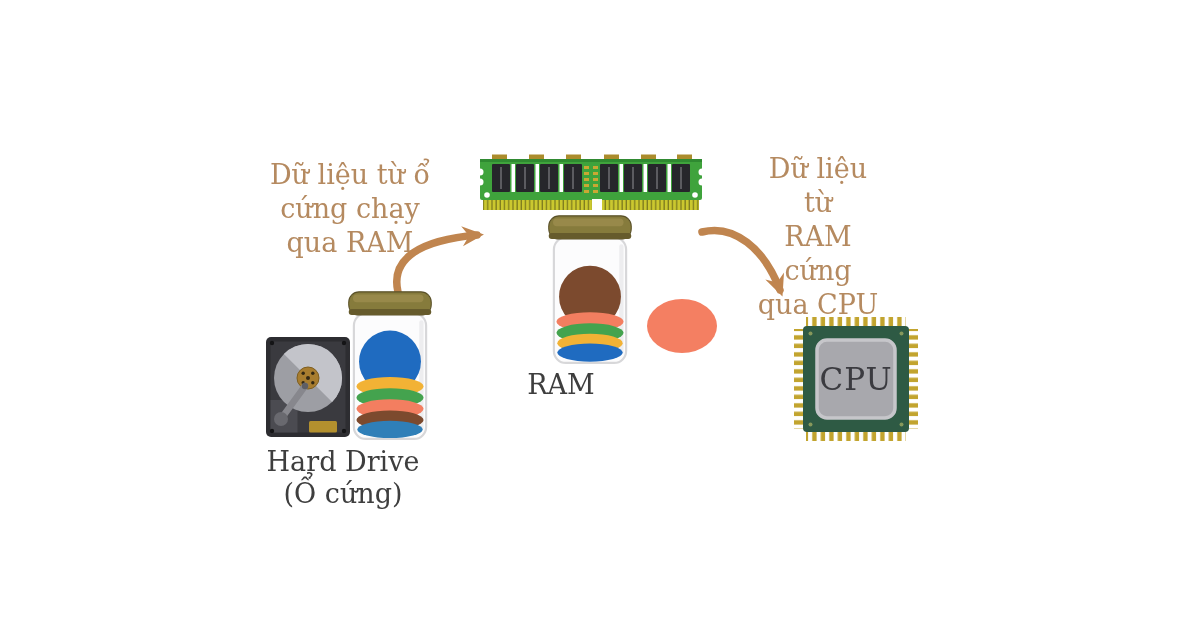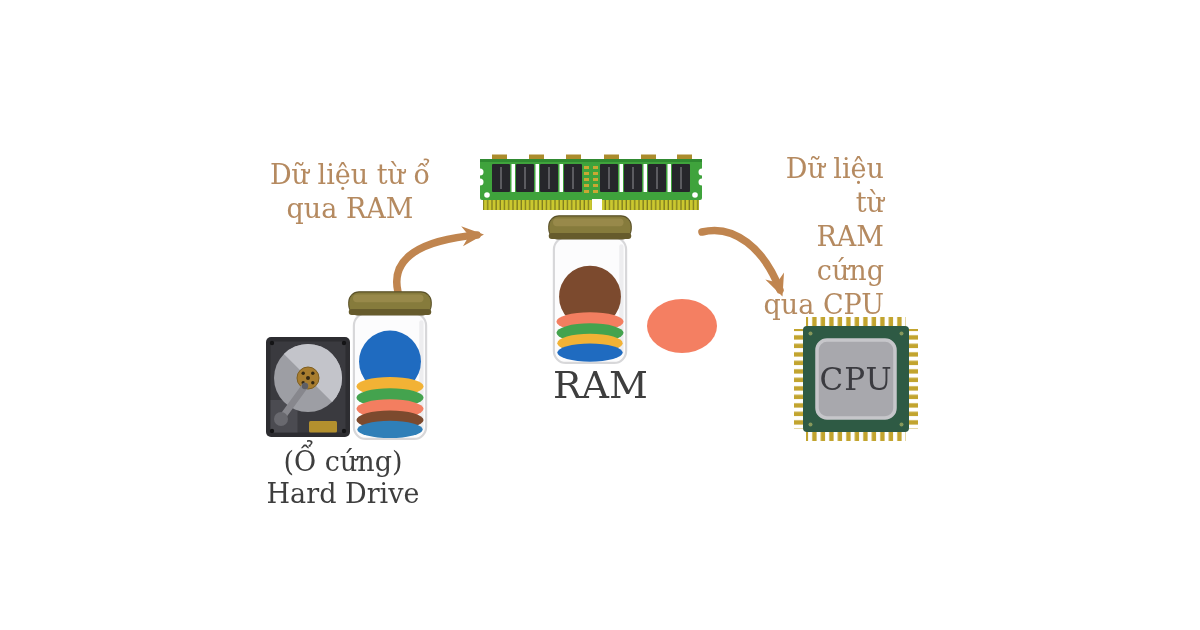--- a/index.html
+++ b/index.html
@@ -26,24 +26,25 @@
   }
   svg{display:block;}
 </style>
 </head>
 <body>
 
 <div class="canvas">
 
   <div class="annotation" style="left:240px;top:158px;width:220px;">
     <div>Dữ liệu từ ổ</div>
+    <div>cứng chạy</div>
     <div>qua RAM</div>
   </div>
 
-  <div class="annotation" style="left:752px;top:152px;width:132px;text-align:right;">
+  <div class="annotation" style="left:752px;top:152px;width:132px;">
     <div>Dữ liệu từ</div>
     <div>RAM cứng</div>
     <div>qua CPU</div>
   </div>
 
   <div class="abs" style="left:480px;top:153px;width:222px;height:58px;">
     <svg width="222" height="58" viewBox="0 0 222 58">
       <defs>
         <pattern id="ramPins" width="4.2" height="12" patternUnits="userSpaceOnUse">
           <rect width="4.2" height="12" fill="#cbc82f"></rect>
@@ -168,42 +169,42 @@
       <ellipse cx="50" cy="150" rx="39" ry="11" fill="#7c4a2e"></ellipse>
       <ellipse cx="50" cy="161" rx="38" ry="10" fill="#2f7fb8"></ellipse>
 
       <rect x="2" y="1" width="96" height="27" rx="12" fill="#867b3c" stroke="#5a5128" stroke-width="1.2"></rect>
       <rect x="2" y="21" width="96" height="7" rx="3.5" fill="#665b2c"></rect>
       <rect x="7" y="4" width="82" height="9" rx="4.5" fill="#98894a"></rect>
     </svg>
   </div>
 
   <div class="node-label" style="left:253px;top:446px;width:180px;">
+    <div>Hard Drive</div>
     <div>(Ổ cứng)</div>
-    <div>Hard Drive</div>
   </div>
 
   <div class="abs" style="left:547px;top:215px;width:86px;height:151px;">
     <svg width="86" height="150.5" viewBox="0 0 100 175">
       <rect x="8" y="26" width="84" height="146" rx="14" fill="#fcfcfd" stroke="#d7d7d9" stroke-width="2.5"></rect>
       <rect x="84" y="34" width="5" height="128" rx="2.5" fill="#ededef"></rect>
 
       <ellipse cx="50" cy="95" rx="36" ry="36" fill="#7c4a2e"></ellipse>
       <ellipse cx="50" cy="124" rx="39" ry="11" fill="#f37e60"></ellipse>
       <ellipse cx="50" cy="137" rx="39" ry="11" fill="#44a34e"></ellipse>
       <ellipse cx="50" cy="149" rx="38" ry="11" fill="#f2b235"></ellipse>
       <ellipse cx="50" cy="160" rx="38" ry="10.5" fill="#1f6bc0"></ellipse>
 
       <rect x="2" y="1" width="96" height="27" rx="12" fill="#867b3c" stroke="#5a5128" stroke-width="1.2"></rect>
       <rect x="2" y="21" width="96" height="7" rx="3.5" fill="#665b2c"></rect>
       <rect x="7" y="4" width="82" height="9" rx="4.5" fill="#98894a"></rect>
     </svg>
   </div>
 
-  <div class="node-label" style="left:553px;top:369px;width:94px;font-size:38px;">RAM</div>
+  <div class="node-label" style="left:514px;top:369px;width:94px;font-size:27px;">RAM</div>
 
   <div class="blob"></div>
 
   <div class="abs" style="left:793px;top:316px;width:126px;height:126px;">
     <svg width="126" height="126" viewBox="0 0 126 126">
       <defs>
         <pattern id="cpuPinV" width="8.5" height="10" patternUnits="userSpaceOnUse">
           <rect x="2.2" width="4.4" height="10" fill="#c2a42e"></rect>
         </pattern>
         <pattern id="cpuPinH" width="10" height="8.5" patternUnits="userSpaceOnUse">

